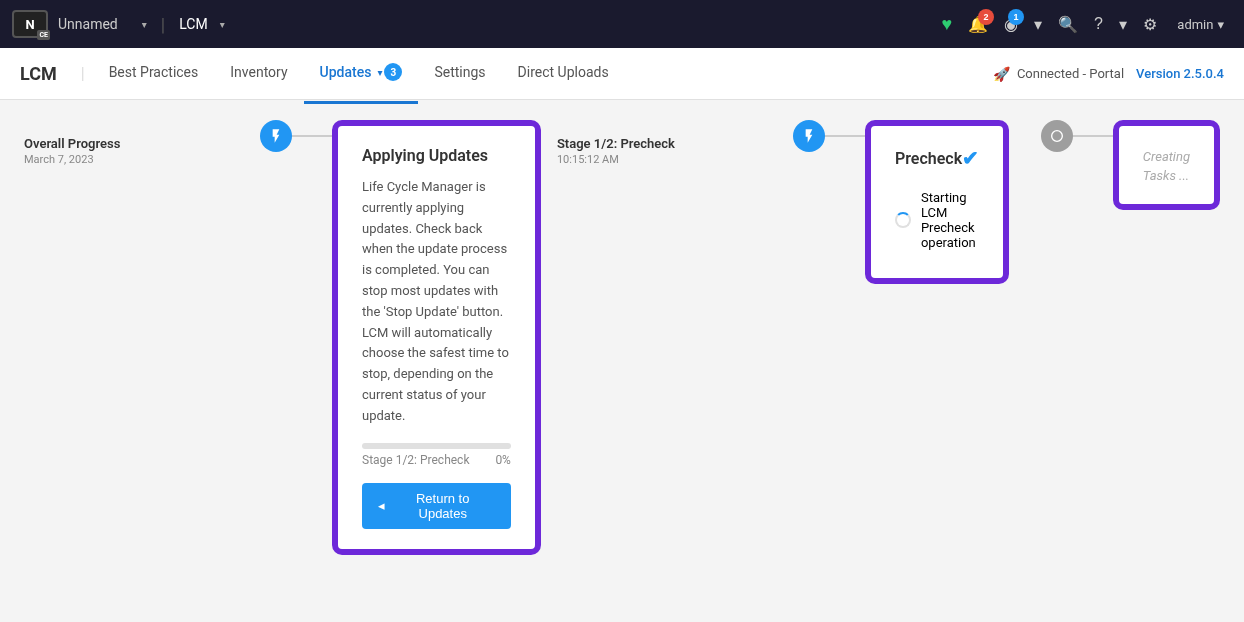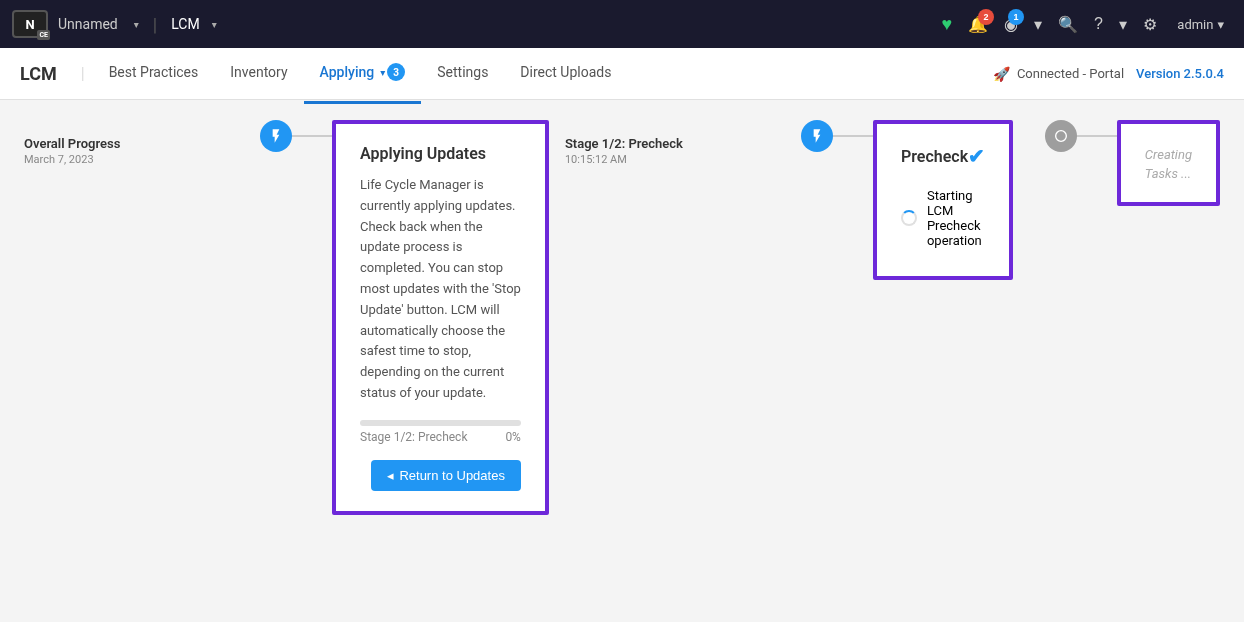--- a/index.html
+++ b/index.html
@@ -34,21 +34,21 @@
       bottom: -4px;
       right: -4px;
       background: #555;
       font-size: 7px;
       padding: 1px 2px;
       border-radius: 2px;
     }
     .topbar-app-name {
       color: #ccc;
       font-size: 14px;
-      margin-right: 4px;
+      margin-right: 12px;
     }
     .topbar-separator {
       color: #555;
       font-size: 18px;
       margin: 0 4px;
     }
     .topbar-module-name {
       color: #fff;
       font-size: 14px;
     }
@@ -238,23 +238,23 @@
     .stage-connector {
       width: 40px;
       height: 2px;
       background: #ccc;
       flex-shrink: 0;
     }
 
     .stage-card {
       flex: 1;
       background: #fff;
-      border-radius: 2px;
+      border-radius: 10px;
       padding: 20px 24px;
-      border: 4px solid #6d28d9;
+      border: 6px solid #6d28d9;
     }
 
     .stage-card-title {
       font-size: 16px;
       font-weight: 600;
       color: #333;
       margin-bottom: 12px;
       display: flex;
       align-items: center;
       justify-content: space-between;
@@ -397,21 +397,21 @@
 <div class="subnav">
   <span class="subnav-brand">LCM</span>
   <span style="color:#ddd; margin-right:8px;">|</span>
   <a class="subnav-item">
     <span>Best Practices</span>
   </a>
   <a class="subnav-item">
     <span>Inventory</span>
   </a>
   <a class="subnav-item active">
-    <span>Applying</span>
+    <span>Updates</span>
     <span style="display:flex;align-items:center;gap:2px;">
       <span style="font-size:10px;">▾</span>
       <span class="subnav-badge">3</span>
     </span>
   </a>
   <a class="subnav-item">
     <span>Settings</span>
   </a>
   <a class="subnav-item">
     <span>Direct Uploads</span>

